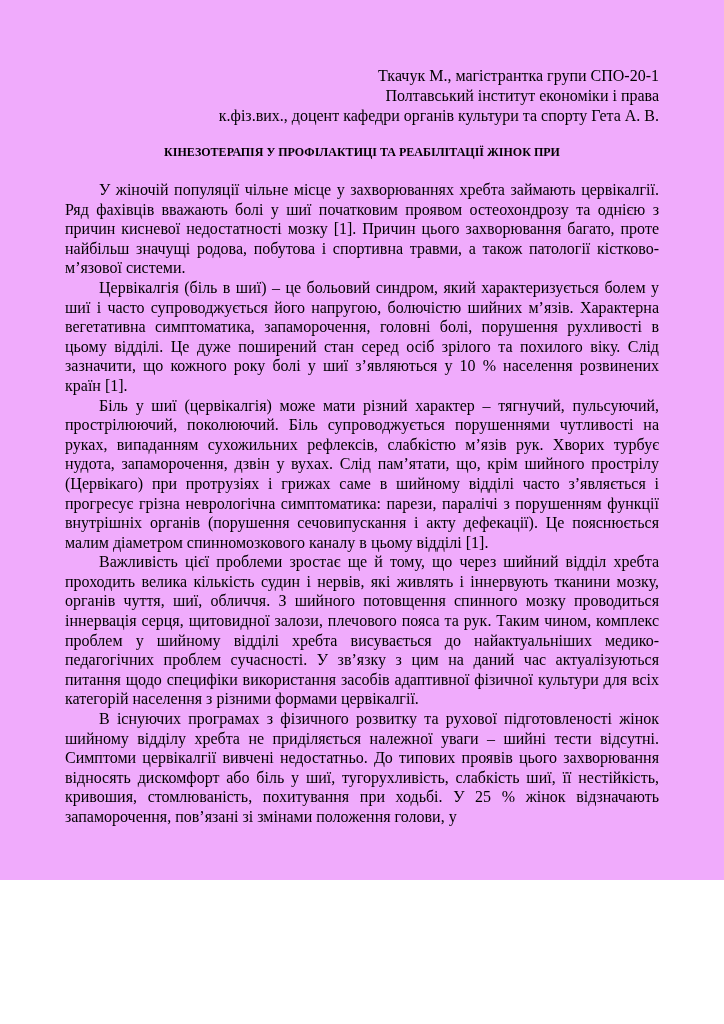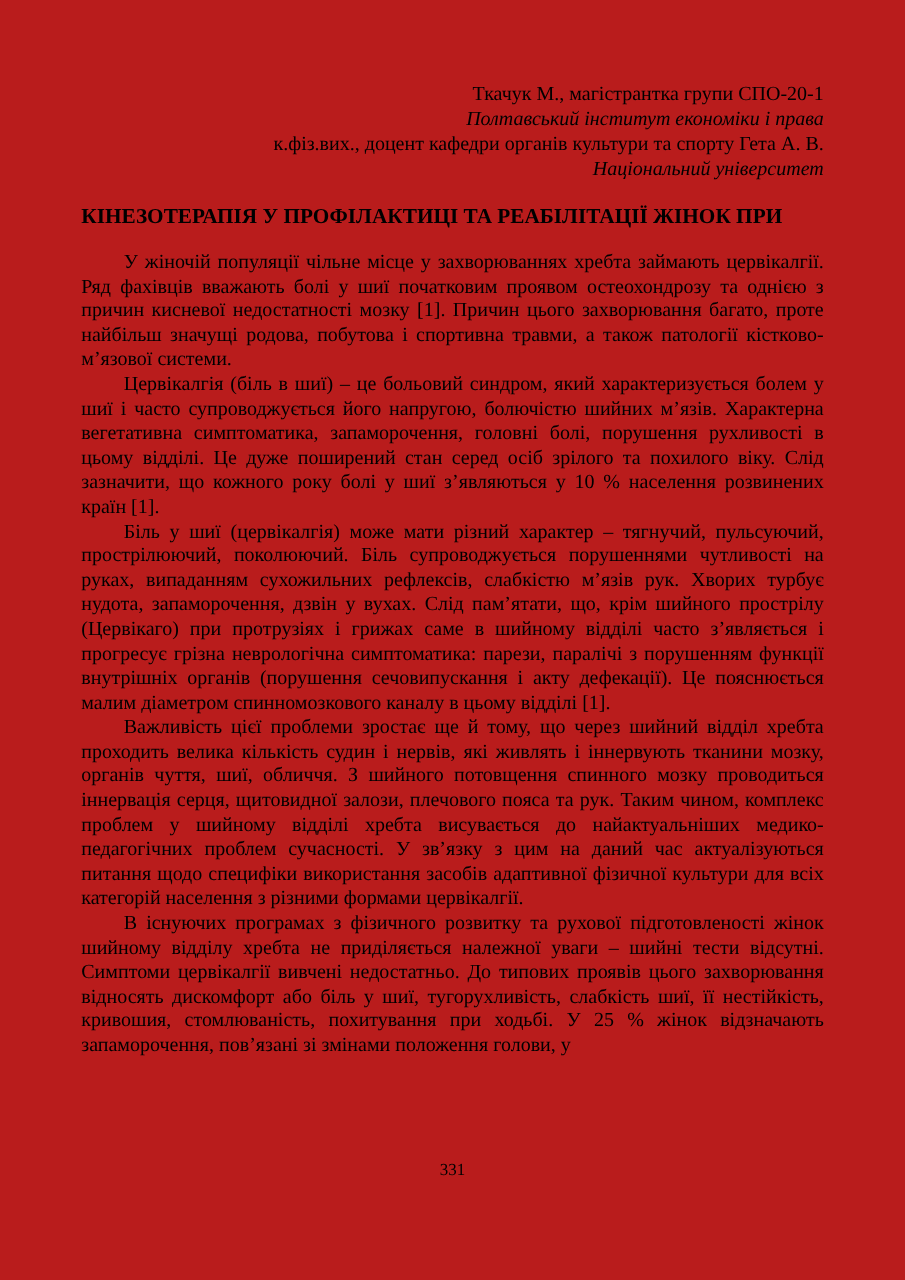--- a/index.html
+++ b/index.html
@@ -3,43 +3,44 @@
 <meta charset="utf-8">
 <style>
   html, body {
     margin: 0;
     padding: 0;
     background: #ffffff;
   }
   .page {
     position: relative;
     width: 724px;
-    height: 1024px;
-    background: #b91c1c;
+    height: 880px;
+    background: #f0abfc;
     color: #000000;
     font-family: "Liberation Serif", serif;
     overflow: hidden;
   }
   .content {
     position: absolute;
     left: 65px;
     top: 66px;
     width: 594px;
   }
   .byline {
     text-align: right;
     font-size: 16px;
     line-height: 20px;
     white-space: nowrap;
   }
   .byline .line { display: block; }
-  .byline .italic { font-style: italic; }
+  .byline .italic { }
   .article-title {
     margin-top: 16px;
-    font-size: 17px;
+    text-align: center;
+    font-size: 12px;
     font-weight: bold;
     line-height: 21px;
   }
   .article-title .title-line { display: block; }
   .body-text {
     margin-top: 17px;
     font-family: Liberation Serif, serif;
   }
   .body-text p {
     margin: 0;
@@ -62,21 +63,20 @@
 </head>
 <body>
 
 <div class="page">
   <div class="content">
 
     <div class="byline">
       <span class="line">Ткачук М., магістрантка групи СПО-20-1</span>
       <span class="line italic">Полтавський інститут економіки і права</span>
       <span class="line">к.фіз.вих., доцент кафедри органів культури та спорту Гета А. В.</span>
-      <span class="line italic">Національний університет</span>
     </div>
 
     <h1 class="article-title">
       <span class="title-line">КІНЕЗОТЕРАПІЯ У ПРОФІЛАКТИЦІ ТА РЕАБІЛІТАЦІЇ ЖІНОК ПРИ</span>
     </h1>
 
     <div class="body-text">
       <p>У жіночій популяції чільне місце у захворюваннях хребта займають цервікалгії. Ряд фахівців вважають болі у шиї початковим проявом остеохондрозу та однією з причин кисневої недостатності мозку [1]. Причин цього захворювання багато, проте найбільш значущі родова, побутова і спортивна травми, а також патології кістково-м’язової системи.</p>
       <p>Цервікалгія (біль в шиї) – це больовий синдром, який характеризується болем у шиї і часто супроводжується його напругою, болючістю шийних м’язів. Характерна вегетативна симптоматика, запаморочення, головні болі, порушення рухливості в цьому відділі. Це дуже поширений стан серед осіб зрілого та похилого віку. Слід зазначити, що кожного року болі у шиї з’являються у 10 % населення розвинених країн [1].</p>
       <p>Біль у шиї (цервікалгія) може мати різний характер – тягнучий, пульсуючий, прострілюючий, поколюючий. Біль супроводжується порушеннями чутливості на руках, випаданням сухожильних рефлексів, слабкістю м’язів рук. Хворих турбує нудота, запаморочення, дзвін у вухах. Слід пам’ятати, що, крім шийного прострілу (Цервікаго) при протрузіях і грижах саме в шийному відділі часто з’являється і прогресує грізна неврологічна симптоматика: парези, паралічі з порушенням функції внутрішніх органів (порушення сечовипускання і акту дефекації). Це пояснюється малим діаметром спинномозкового каналу в цьому відділі [1].</p>

